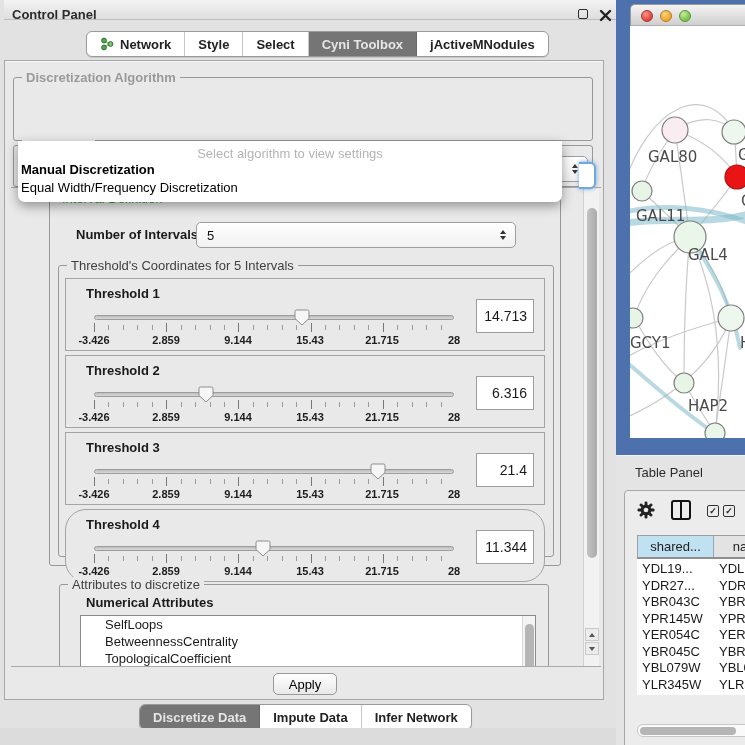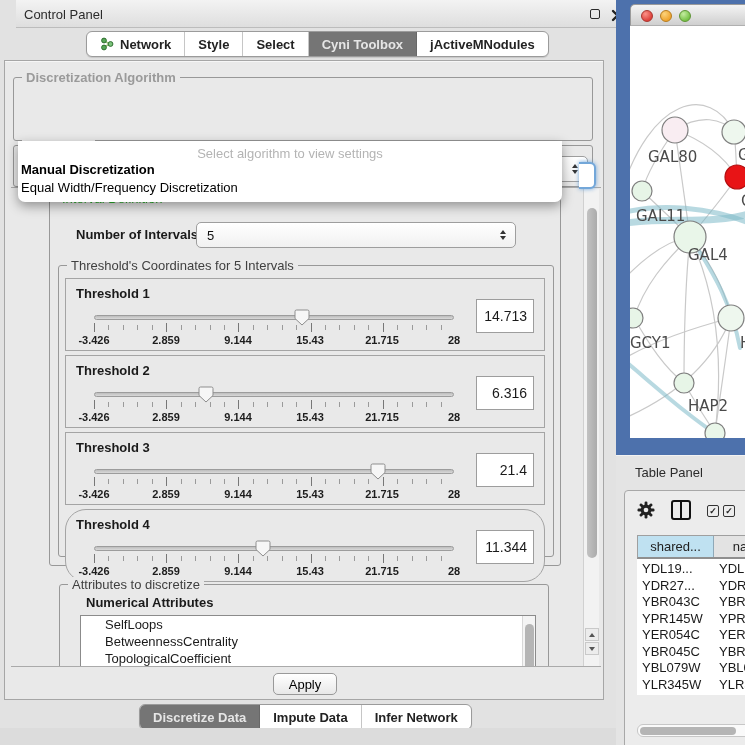--- a/index.html
+++ b/index.html
@@ -1,22 +1,22 @@
 <!DOCTYPE html>
 <html><head>
 <meta charset="utf-8">
 <style>
   * { margin:0; padding:0; box-sizing:border-box; }
   html,body { width:745px; height:745px; overflow:hidden; background:#e2e2e2;
     font-family:"Liberation Sans", sans-serif; color:#1a1a1a; }
 
   
   .cp { position:absolute; left:0; top:0; width:616px; height:745px; background:#e2e2e2; }
-  .cp-titlebar { position:absolute; left:16px; top:0; width:100%; height:28px;
-    background:linear-gradient(#f3f3f3,#dedede); border-bottom:1px solid #bcbcbc; }
+  .cp-titlebar { position:absolute; left:4px; top:0; width:100%; height:20px;
+    background:linear-gradient(#f3f3f3,#dedede); border-bottom:1px solid #bcbcbc;font-weight:bold; }
   .cp-title { position:absolute; left:8px; top:7px; font-size:13px; color:#2b2b2b; }
   .tb-ico { position:absolute; top:8px; width:13px; height:13px; cursor:default; }
   .float-ico { right:30px; }
   .float-ico .sq { position:absolute; left:1px; top:1px; width:10px; height:10px;
     border:1.6px solid #2b2b2b; border-radius:2px; }
   .close-ico { right:8px; }
 
   
   .seg { position:absolute; display:flex; background:#fff; border:1px solid #9b9b9b;
     border-radius:6px; overflow:hidden; box-shadow:0 1px 1px rgba(0,0,0,.12); }
@@ -69,21 +69,21 @@
     background:linear-gradient(90deg,#c2c2c2,#ababab); border-radius:5px; }
   .vsb .btn { position:absolute; left:1px; width:14px; height:13px; background:#ececec;
     border:1px solid #c9c9c9; display:flex; align-items:center; justify-content:center; }
   .vsb .b-up { bottom:26px; } .vsb .b-dn { bottom:12px; }
   .vsb .t-up { width:0;height:0;border-left:3px solid transparent;border-right:3px solid transparent;border-bottom:4px solid #555; }
   .vsb .t-dn { width:0;height:0;border-left:3px solid transparent;border-right:3px solid transparent;border-top:4px solid #555; }
 
   
   .th-row { position:absolute; left:6px; width:480px; height:73px; border:1px solid #a4a4a4;
     background:#e9e9e9; }
-  .th-label { position:absolute; left:10px; top:7px; font-size:13px; font-weight:bold; }
+  .th-label { position:absolute; left:20px; top:7px; font-size:13px; font-weight:bold; }
   .slider-zone { position:absolute; left:28px; width:360px; top:36px; height:6px; }
   .track { position:absolute; left:0; right:0; top:0; height:5px; border-radius:3px;
     background:linear-gradient(#bdbdbd,#d9d9d9); border:1px solid #9c9c9c; }
   .thumb { position:absolute; top:-6px; width:16px; height:17px; cursor:default; }
   .ticks-minor { position:absolute; left:0; top:10px; width:calc(100% + 1px); height:5px;
     background-image:repeating-linear-gradient(90deg,#9a9a9a 0px,#9a9a9a 1px,transparent 1px,transparent 4%); }
   .ticks-major { position:absolute; left:0; top:8px; width:calc(100% + 1px); height:9px;
     background-image:repeating-linear-gradient(90deg,#777 0px,#777 1px,transparent 1px,transparent 20%); }
   .tlabs { position:absolute; left:0; top:19px; width:100%; height:12px; }
   .tlabs span { position:absolute; transform:translateX(-50%); font-size:11px; font-weight:bold;

